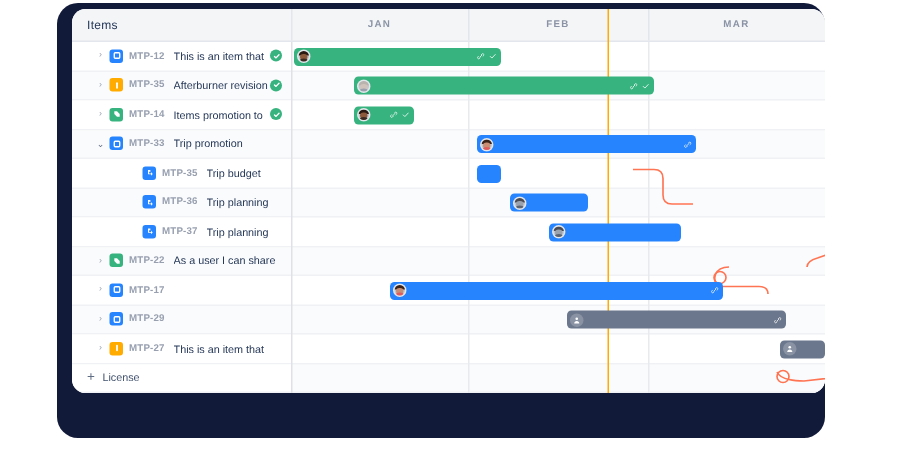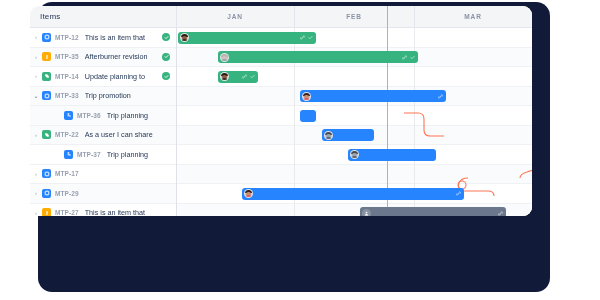--- a/index.html
+++ b/index.html
@@ -14,22 +14,22 @@
   
   .frame {
     position: absolute;
     left: 38px; top: 2px;
     width: 512px; height: 290px;
     background: #121a3a;
     border-radius: 14px;
   }
   .panel {
     position: absolute;
-    left: 30px; top: 6px;
-    width: 502px; height: 210px;
+    left: 48px; top: 6px;
+    width: 502px; height: 256px;
     background: #ffffff;
     border-radius: 9px;
     overflow: hidden;
   }
 
   
   .hdr {
     position: absolute; left: 0; top: 0; width: 502px; height: 22px;
     background: #f4f5f7;
     border-bottom: 1px solid #e3e6ec;
@@ -45,20 +45,21 @@
     font-size: 6.5px; color: #8a93a5; letter-spacing: .9px; font-weight: bold;
   }
   .hdr-sep { position: absolute; top: 0; width: 1px; height: 21px; background: #e3e6ec; }
 
   
   .list { position: absolute; left: 0; top: 22px; width: 146px; }
   .row {
     position: relative; height: 19.5px; width: 146px;
     display: flex; align-items: center;
     border-bottom: 1px solid #f0f1f4;
+    padding-left: 13px;
   }
   .row.alt { background: #fafbfc; }
   .row.white { background: #ffffff; }
   .chev {
     width: 12px; text-align: center; font-size: 6px; color: #9aa3b2; flex: 0 0 12px;
   }
   .chev.down { color: #5e6c84; }
   .ticon {
     width: 9px; height: 9px; border-radius: 2px; flex: 0 0 9px;
     display: flex; align-items: center; justify-content: center;
@@ -182,66 +183,76 @@
           </div>
         </div>
         <div class="row white">
           <div class="chev">›</div>
           <div class="ticon t-story">
             <svg width="6" height="6" viewBox="0 0 10 10">
               <path d="M2 2h3l3 3v3H5L2 5z" fill="#fff"></path>
             </svg>
           </div>
           <div class="key">MTP-14</div>
-          <div class="summ">Update planning to</div>
+          <div class="summ">Items promotion to</div>
           <div class="okbadge">
             <svg width="5" height="5" viewBox="0 0 10 10">
               <path d="M2 5.2l2 2 4-4.2" fill="none" stroke="#fff" stroke-width="1.8" stroke-linecap="round" stroke-linejoin="round"></path>
             </svg>
           </div>
         </div>
         <div class="row alt">
           <div class="chev down">⌄</div>
           <div class="ticon t-epic">
             <svg width="6" height="6" viewBox="0 0 10 10">
               <rect x="2" y="2" width="6" height="6" rx="1" fill="none" stroke="#fff" stroke-width="1.6"></rect>
             </svg>
           </div>
           <div class="key">MTP-33</div>
           <div class="summ">Trip promotion</div>
         </div>
+        <div class="row white">
+          <div class="chev" style="margin-left: 22px;"></div>
+          <div class="ticon t-sub">
+            <svg width="6" height="6" viewBox="0 0 10 10">
+              <path d="M2.2 2.2h3.2v2H4V6h2.2v-1.6L8 6.6 6.2 8.6V7H2.8V2.2z" fill="#fff"></path>
+            </svg>
+          </div>
+          <div class="key">MTP-35</div>
+          <div class="summ">Trip budget</div>
+        </div>
         <div class="row alt">
           <div class="chev" style="margin-left: 22px;"></div>
           <div class="ticon t-sub">
             <svg width="6" height="6" viewBox="0 0 10 10">
               <path d="M2.2 2.2h3.2v2H4V6h2.2v-1.6L8 6.6 6.2 8.6V7H2.8V2.2z" fill="#fff"></path>
             </svg>
           </div>
           <div class="key">MTP-36</div>
           <div class="summ">Trip planning</div>
         </div>
+        <div class="row white">
+          <div class="chev" style="margin-left: 22px;"></div>
+          <div class="ticon t-sub">
+            <svg width="6" height="6" viewBox="0 0 10 10">
+              <path d="M2.2 2.2h3.2v2H4V6h2.2v-1.6L8 6.6 6.2 8.6V7H2.8V2.2z" fill="#fff"></path>
+            </svg>
+          </div>
+          <div class="key">MTP-37</div>
+          <div class="summ">Trip planning</div>
+        </div>
         <div class="row alt">
           <div class="chev">›</div>
           <div class="ticon t-story">
             <svg width="6" height="6" viewBox="0 0 10 10">
               <path d="M2 2h3l3 3v3H5L2 5z" fill="#fff"></path>
             </svg>
           </div>
           <div class="key">MTP-22</div>
           <div class="summ">As a user I can share</div>
-        </div>
-        <div class="row white">
-          <div class="chev" style="margin-left: 22px;"></div>
-          <div class="ticon t-sub">
-            <svg width="6" height="6" viewBox="0 0 10 10">
-              <path d="M2.2 2.2h3.2v2H4V6h2.2v-1.6L8 6.6 6.2 8.6V7H2.8V2.2z" fill="#fff"></path>
-            </svg>
-          </div>
-          <div class="key">MTP-37</div>
-          <div class="summ">Trip planning</div>
         </div>
         <div class="row white">
           <div class="chev">›</div>
           <div class="ticon t-epic">
             <svg width="6" height="6" viewBox="0 0 10 10">
               <rect x="2" y="2" width="6" height="6" rx="1" fill="none" stroke="#fff" stroke-width="1.6"></rect>
             </svg>
           </div>
           <div class="key">MTP-17</div>
         </div>

